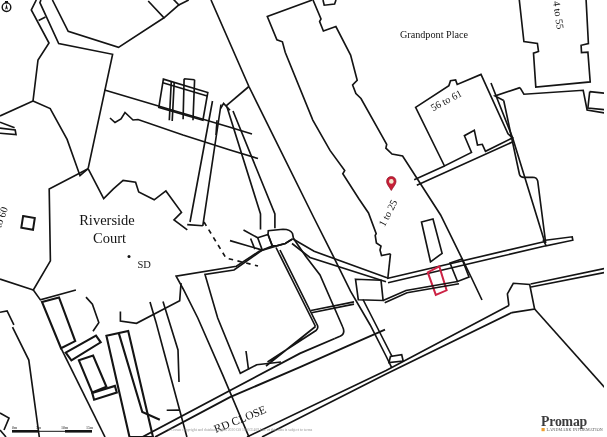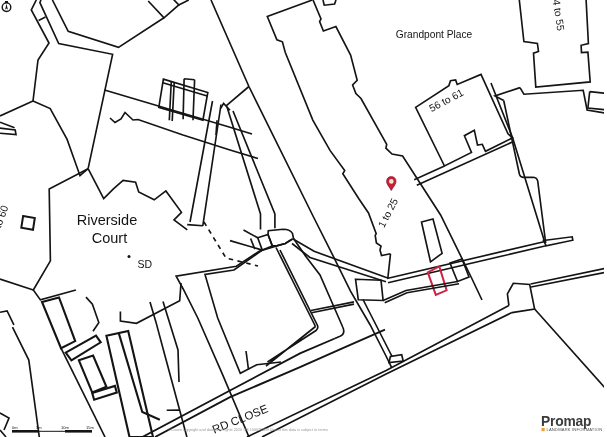--- a/index.html
+++ b/index.html
@@ -1,16 +1,16 @@
 <!DOCTYPE html>
 <html><head>
 <meta charset="utf-8">
 <style>
 html,body{margin:0;padding:0;background:#fff;font-family:"Liberation Sans",sans-serif;}
-#map{position:relative;width:604px;height:437px;overflow:hidden;}
+#map{position:relative;width:604px;height:437px;overflow:hidden;font-family:Liberation Serif, serif;}
 svg{display:block}
 </style>
 </head>
 <body>
 <div id="map">
 <svg width="607" height="437" viewBox="0 0 607 437" fill="none" stroke="#141414" stroke-width="1.65" stroke-linejoin="miter" stroke-linecap="butt">
 
 <g stroke-width="1.4">
 <circle cx="6.5" cy="7.2" r="4.3"></circle>
 <rect x="5" y="1" width="3" height="2.2" fill="#141414" stroke="none"></rect>

